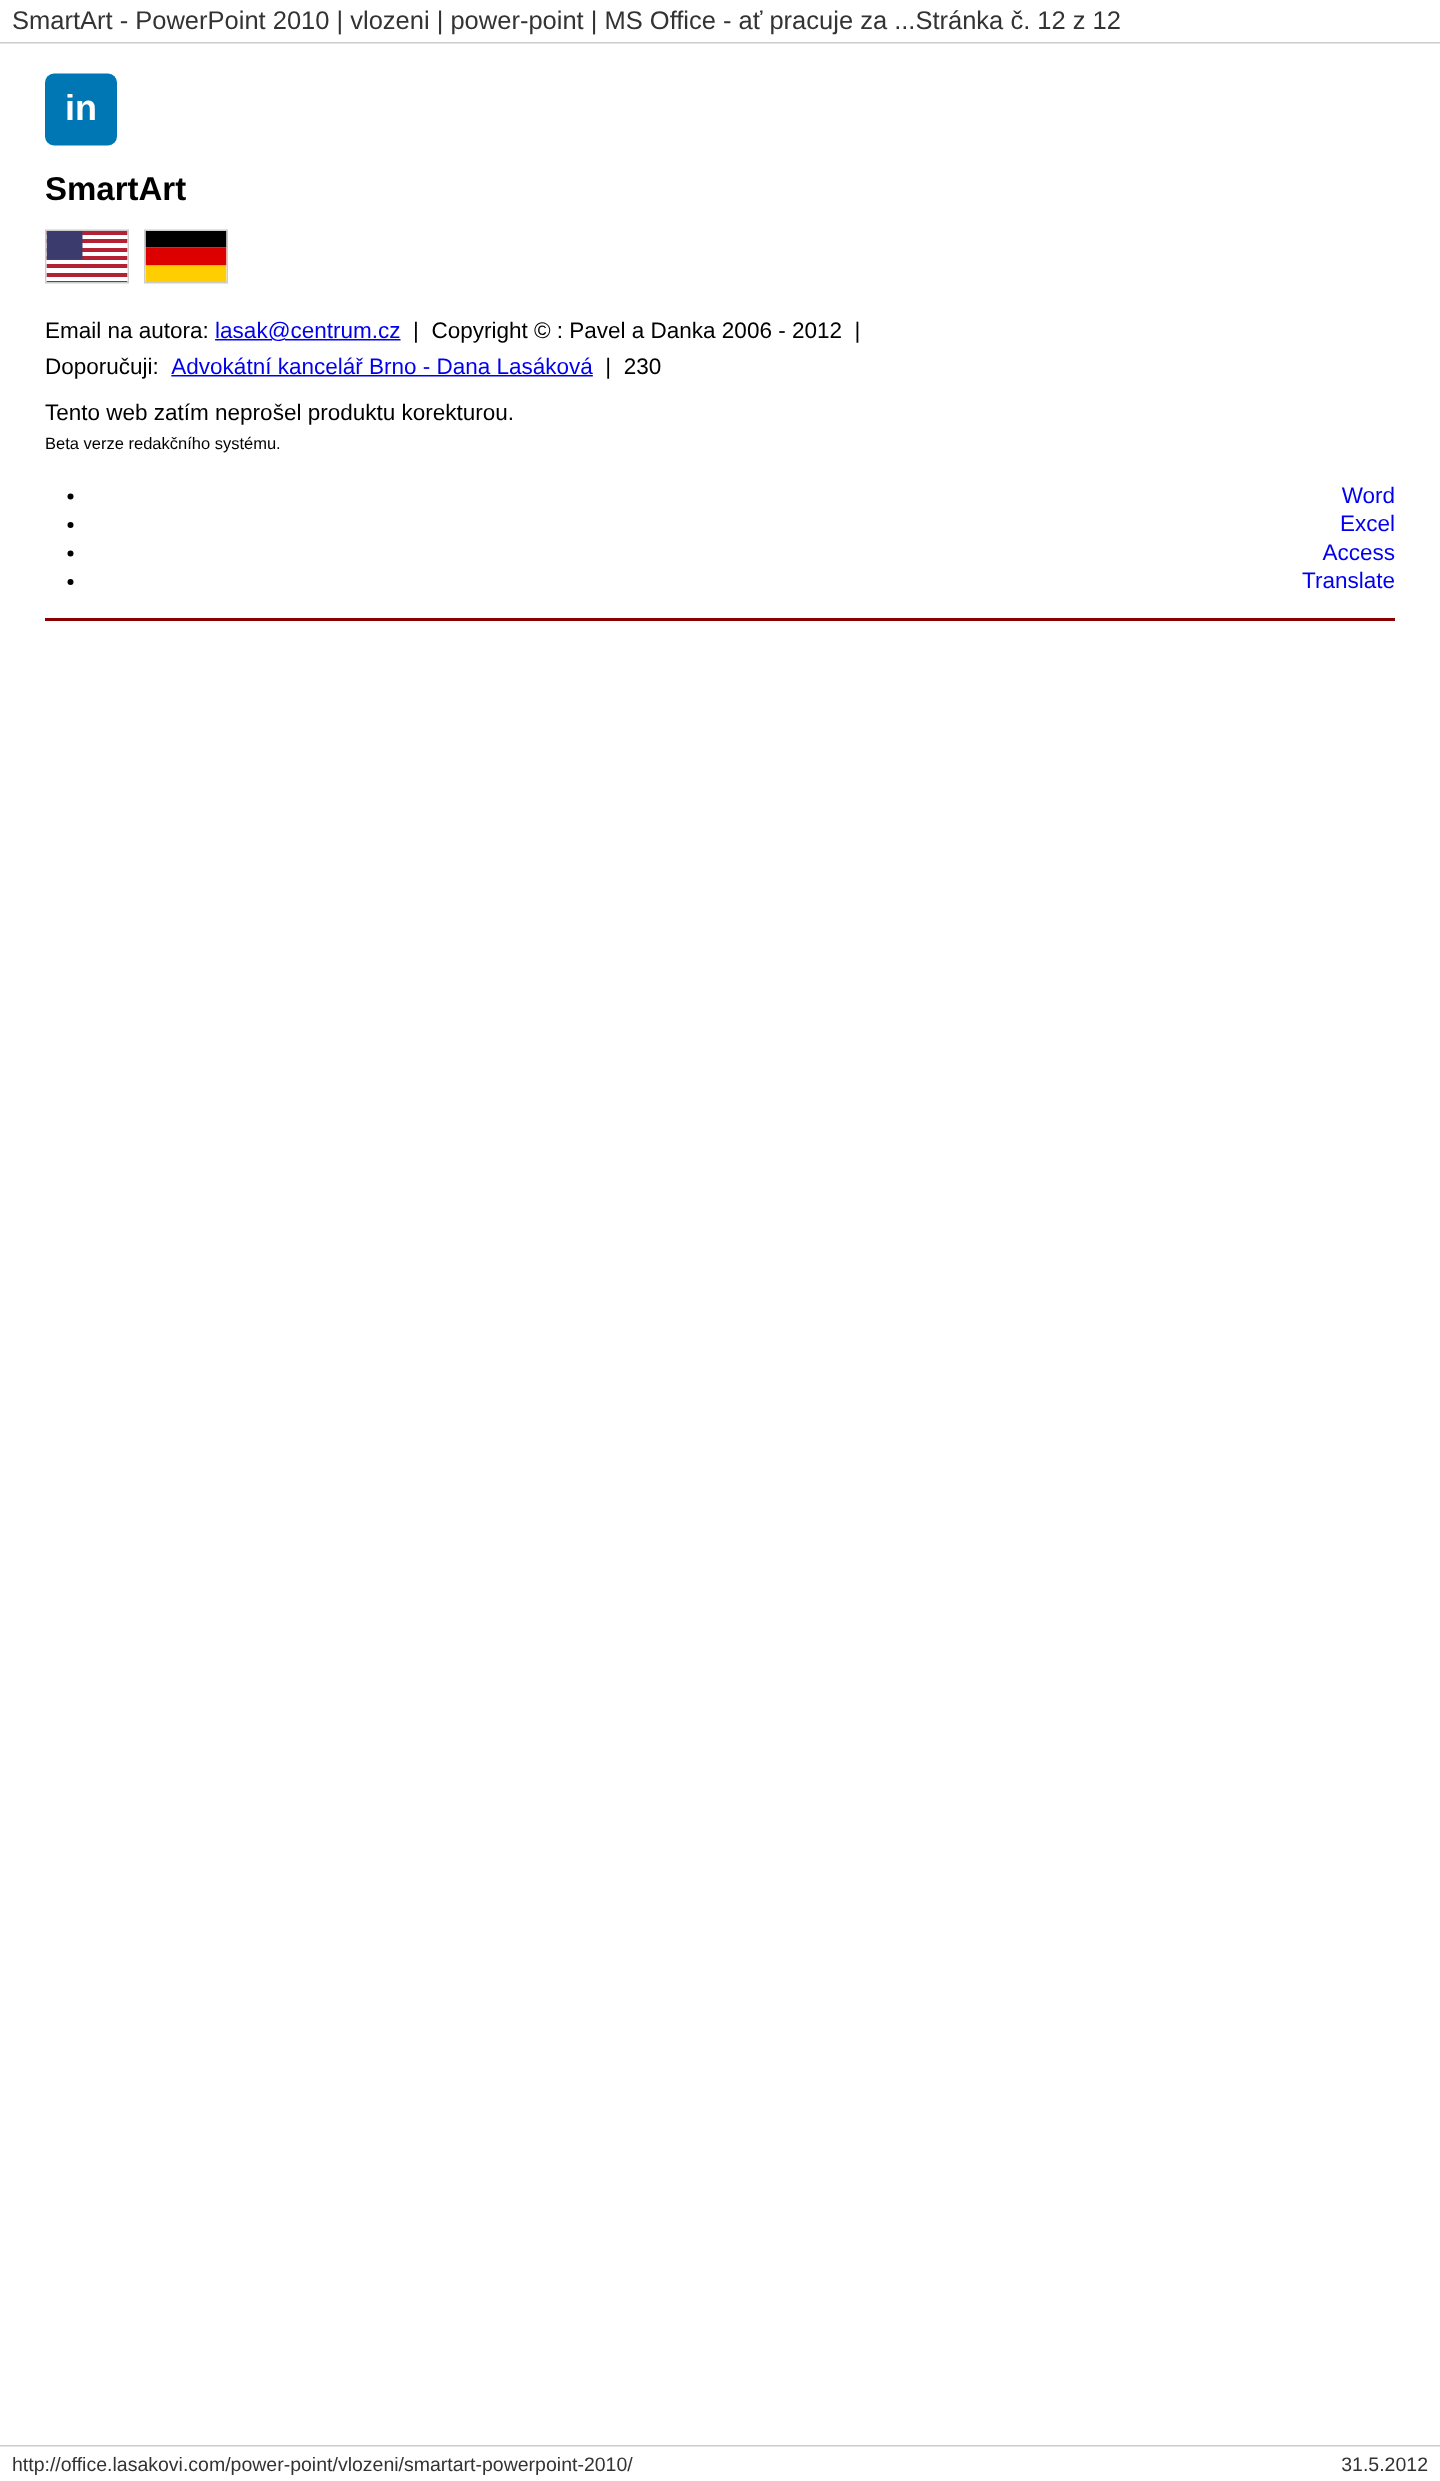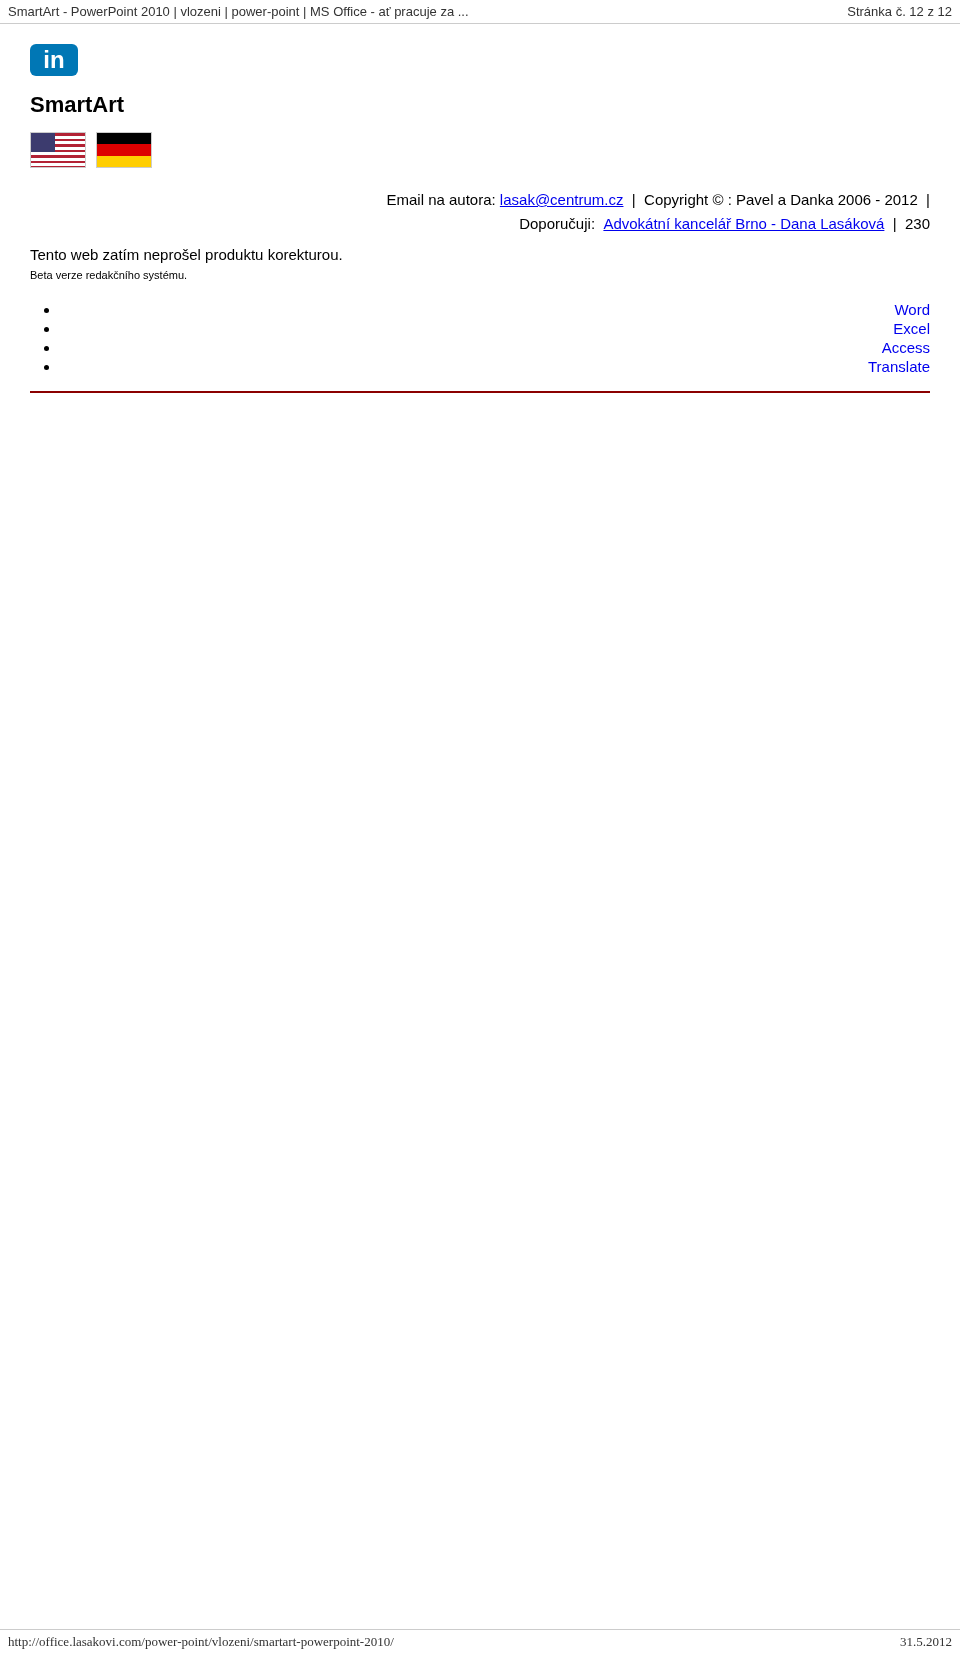--- a/index.html
+++ b/index.html
@@ -15,35 +15,34 @@
       background: #fff;
       width: 960px;
       min-height: 1654px;
       position: relative;
     }
 
     .top-bar {
       background: #fff;
       border-bottom: 1px solid #ccc;
       padding: 4px 8px;
-      font-size: 13px;
+      font-size: 17px;
       color: #333;
       display: flex;
-      justify-content: space-between;
       align-items: center;
       font-family: Arial, sans-serif;
     }
 
     .content-area {
       padding: 20px 30px;
     }
 
     .linkedin-icon {
       width: 48px;
-      height: 32px;
+      height: 48px;
       background: #0077b5;
       border-radius: 6px;
       display: flex;
       align-items: center;
       justify-content: center;
       margin-bottom: 16px;
     }
 
     .linkedin-icon span {
       color: white;
@@ -119,21 +118,20 @@
       font-size: 15px;
       margin-bottom: 12px;
       font-family: Arial, sans-serif;
     }
 
     .info-block {
       font-size: 15px;
       margin-bottom: 0;
       font-family: Arial, sans-serif;
       line-height: 1.6;
-      text-align: right;
     }
 
     .info-block a {
       color: #00e;
       text-decoration: underline;
     }
 
     .notice-text {
       font-size: 15px;
       margin-top: 10px;
@@ -180,21 +178,21 @@
       bottom: 0;
       width: 960px;
       background: #fff;
       border-top: 1px solid #ccc;
       padding: 4px 8px;
       font-size: 13px;
       color: #333;
       display: flex;
       justify-content: space-between;
       align-items: center;
-      font-family: Liberation Serif, serif;
+      font-family: Liberation Sans, sans-serif;
     }
   </style>
 </head>
 <body>
 
 <div class="top-bar">
   <span>SmartArt - PowerPoint 2010 | vlozeni | power-point | MS Office - ať pracuje za ...</span>
   <span>Stránka č. 12 z 12</span>
 </div>
 

